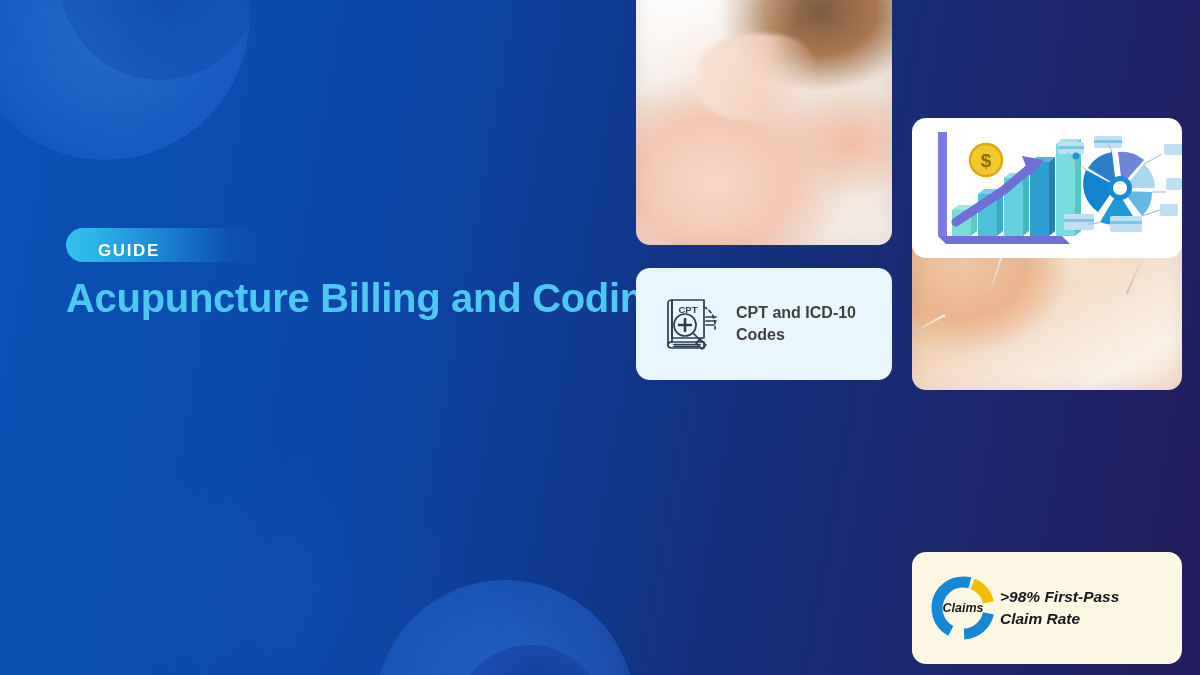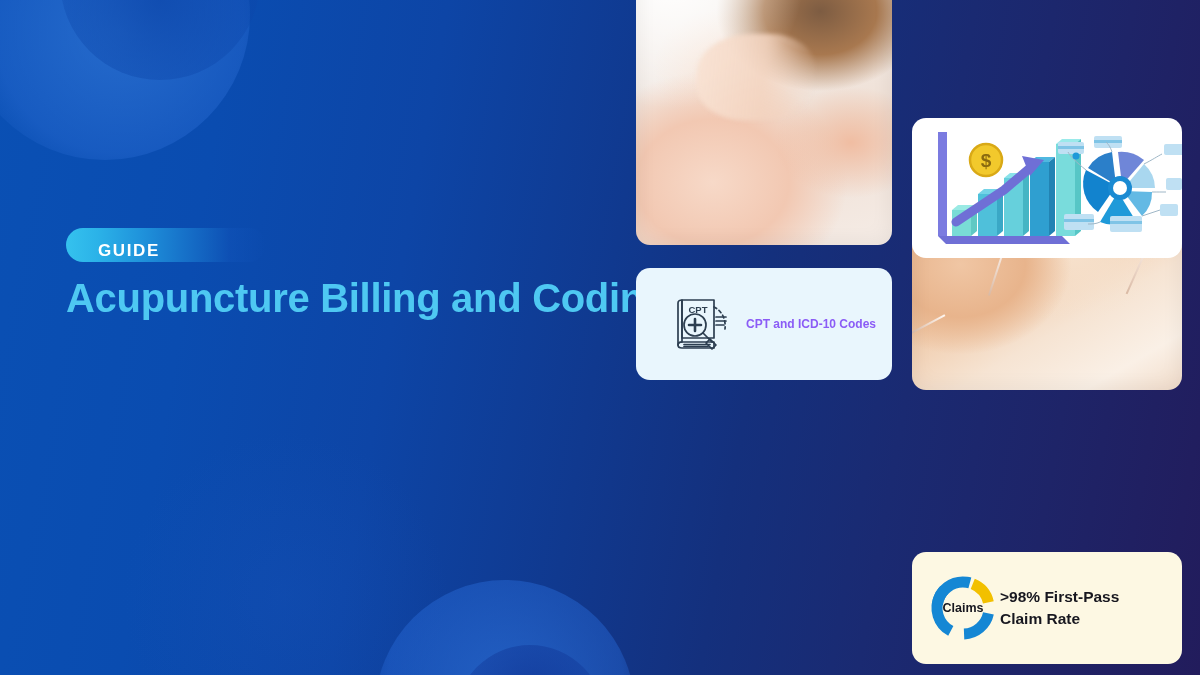--- a/index.html
+++ b/index.html
@@ -146,30 +146,30 @@
   }
 
   
   #card-cpt {
     left:16px; top:268px; width:256px; height:112px;
     background:#e9f6fd;
     display:flex; align-items:center; padding:0 16px;justify-content:flex-end;
   }
   .cpt-text {
     margin-left:14px;
-    color:#8b5cf6;
-    font-size:12px; font-weight:bold; line-height:1.36;
+    color:#404040;
+    font-size:16px; font-weight:bold; line-height:1.36;
     max-width:140px;
   }
 
   
   #card-claims {
     left:292px; top:552px; width:270px; height:112px;
     background:#fdf8e3;
-    display:flex; align-items:center; padding:0 14px;
+    display:flex; align-items:center; padding:0 14px;font-style:italic;
   }
   .claims-text {
     color:#17171f;
     font-size:15.5px; font-weight:bold; line-height:1.42;
     max-width:150px;
   }
 
   
   .donut { position:relative; width:74px; height:74px; flex:0 0 74px; }
   .donut svg { display:block; }

